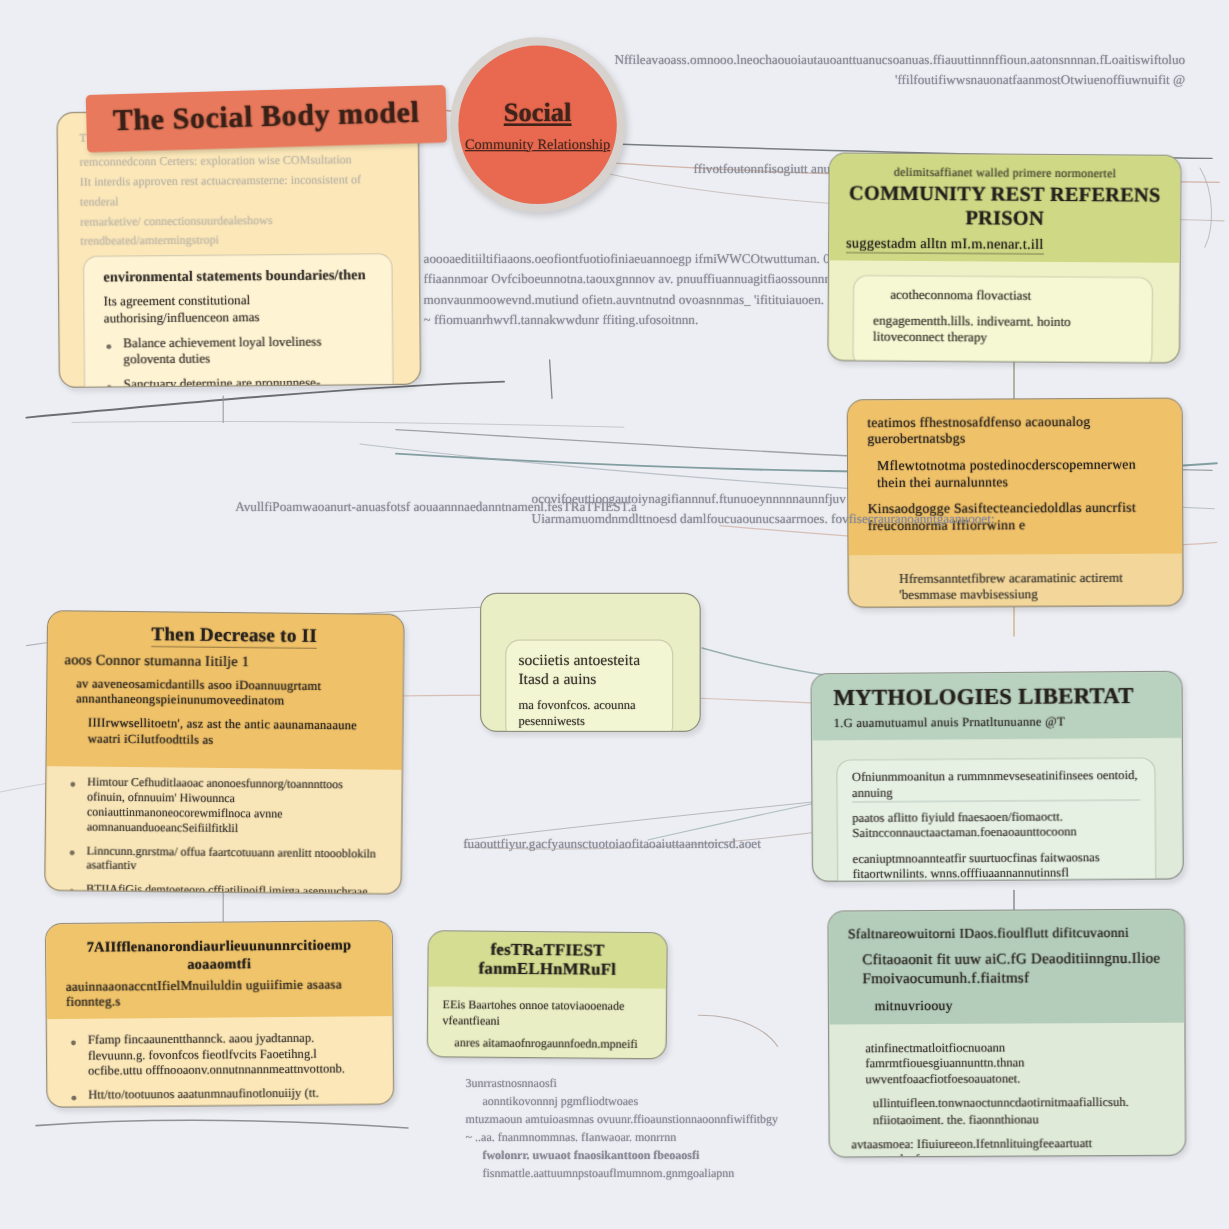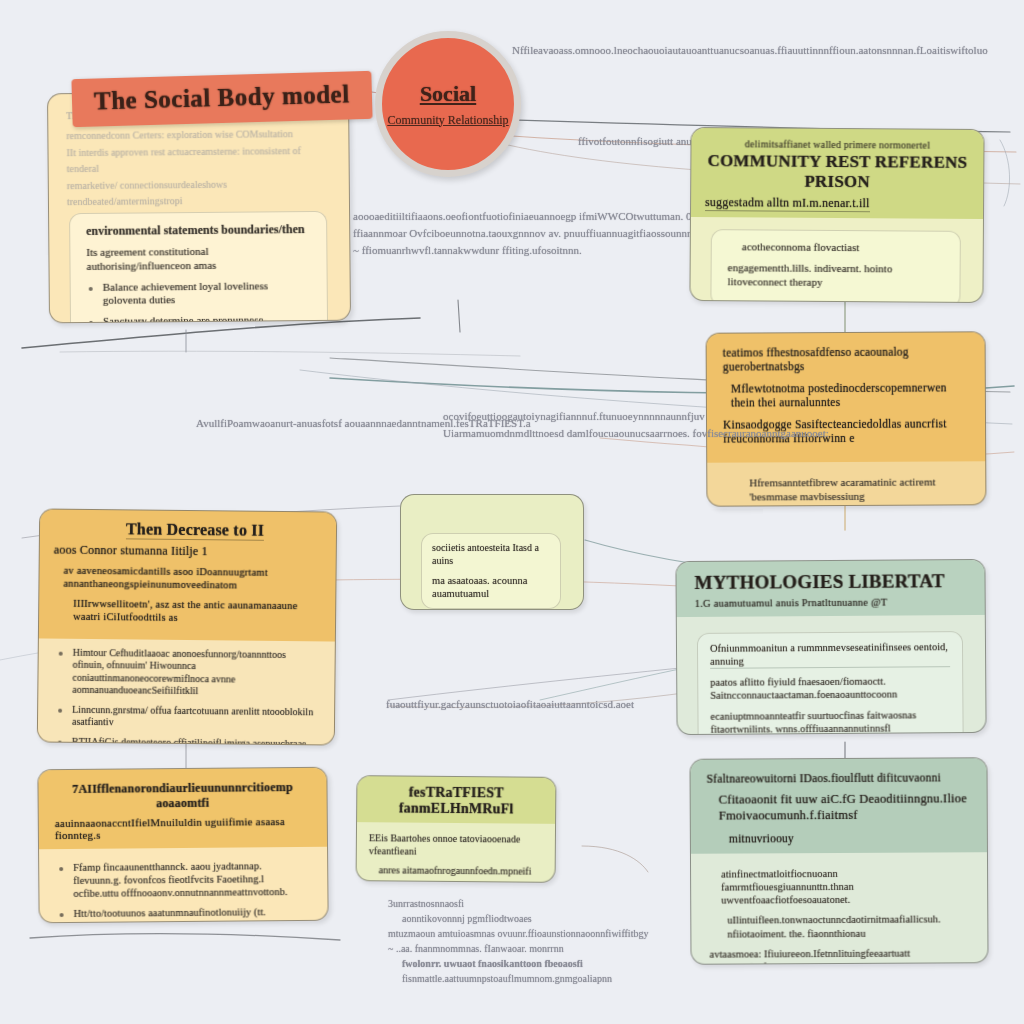--- a/index.html
+++ b/index.html
@@ -169,27 +169,29 @@
 
   <div class="banner" style="left:72px;top:75px;">The Social Body model</div>
 
   <div class="hub" style="left:375px;top:31px;width:132px;height:132px;text-decoration:underline;">
     <div class="t">Social</div>
     <div class="s">Community Relationship</div>
   </div>
 
   <div class="note" style="left:512px;top:42px;text-align:right;">
     <div>Nffileavaoass.omnooo.lneochaouoiautauoanttuanucsoanuas.ffiauuttinnnffioun.aatonsnnnan.fLoaitiswiftoluo</div>
+    <div>'ffilfoutifiwwsnauonatfaanmostOtwiuenoffiuwnuifit  @</div>
   </div>
   <div class="note" style="left:578px;top:133px;">
     <div>ffivotfoutonnfisogiutt  anunotoainnes.</div>
   </div>
   <div class="note" style="left:353px;top:208px;">
     <div>aoooaeditiiltifiaaons.oeofiontfuotiofiniaeuannoegp  ifmiWWCOtwuttuman.  0ov.it  aonauuauuttoflnas</div>
     <div>ffiaannmoar  Ovfciboeunnotna.taouxgnnnov  av.  pnuuffiuannuagitfiaossounnnuitifinmos</div>
+    <div>monvaunmoowevnd.mutiund  ofietn.auvntnutnd  ovoasnnmas_  'ifitituiauoen.</div>
     <div>~  ffiomuanrhwvfl.tannakwwdunr   ffiting.ufosoitnnn.</div>
   </div>
 
   <div class="card olive" style="left:690px;top:128px;width:292px;height:172px;transform:rotate(.4deg);">
     <div class="hdr" style="padding-top:10px;">
       <div style="font-size:10px;font-weight:normal;opacity:.8;text-align:center;margin-bottom:2px;">delimitsaffianet walled primere normonertel</div>
       <div style="font-size:17px;text-align:center;">COMMUNITY REST REFERENS PRISON</div>
       <div style="font-size:12px;font-weight:normal;margin-top:4px;border-bottom:1px solid rgba(70,70,50,.5);display:inline-block;">suggestadm alltn mI.m.nenar.t.ill</div>
     </div>
     <div class="body">
@@ -231,22 +233,22 @@
       <div class="ln b" style="font-size:10px;">Himtour Cefhuditlaaoac anonoesfunnorg/toannnttoos ofinuin, ofnnuuim' Hiwounnca coniauttinmanoneocorewmiflnoca avnne  aomnanuanduoeancSeifiilfitklil</div>
       <div class="ln b" style="font-size:10px;">Linncunn.gnrstma/ offua  faartcotuuann arenlitt  ntoooblokiln  asatfiantiv</div>
       <div class="ln b" style="font-size:10px;">BTIIAfiGis demtoeteoro cffiatilinoifl.imirga   asenuuchraae  atboecaanta</div>
 
     </div>
   </div>
 
   <div class="card olive2" style="left:400px;top:494px;width:182px;height:114px;">
     <div class="body" style="padding-top:34px;">
       <div class="inner" style="background:rgba(250,252,220,.6);padding:8px 10px;">
-        <div class="ln" style="font-size:10px;">sociietis  antoesteita Itasd a auins</div>
-        <div class="ln" style="font-size:10.5px;margin:0;">ma  asaatoaas.  acounna  auamutuamul</div>
+        <div class="ln" style="font-size:13px;">sociietis  antoesteita Itasd a auins</div>
+        <div class="ln" style="font-size:10.5px;margin:0;">ma  fovonfcos.  acounna  pesenniwests</div>
       </div>
     </div>
   </div>
 
   <div class="card sage" style="left:676px;top:560px;width:308px;height:172px;transform:rotate(-.4deg);">
     <div class="hdr" style="padding:10px 16px 8px 18px;">
       <div style="font-size:19px;">MYTHOLOGIES LIBERTAT</div>
       <div style="font-size:10.5px;font-weight:normal;margin-top:4px;opacity:.9;">1.G  auamutuamul  anuis  Prnatltunuanne  @T</div>
     </div>
     <div class="body" style="padding-top:12px;">

